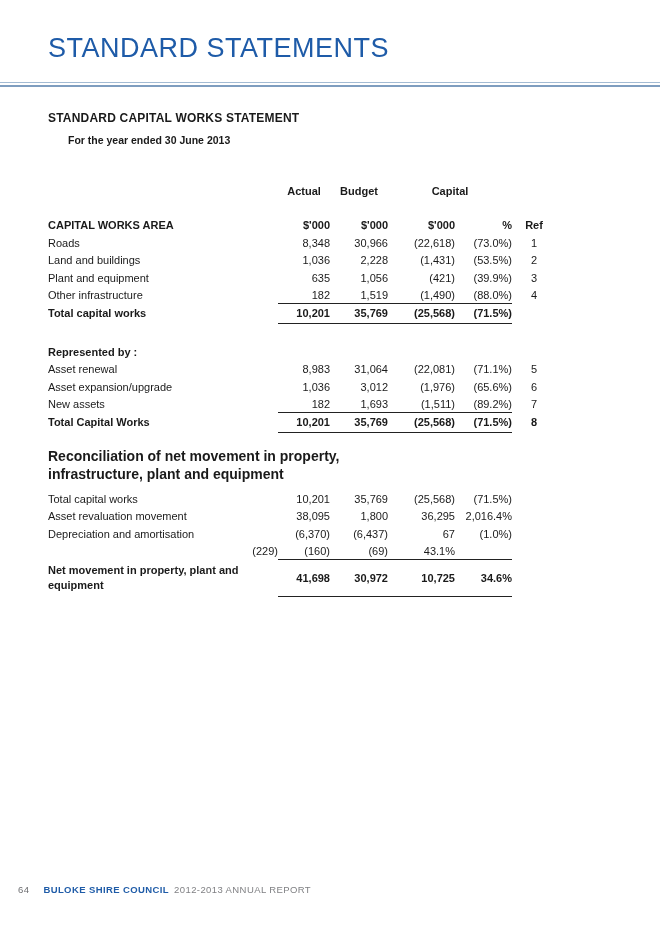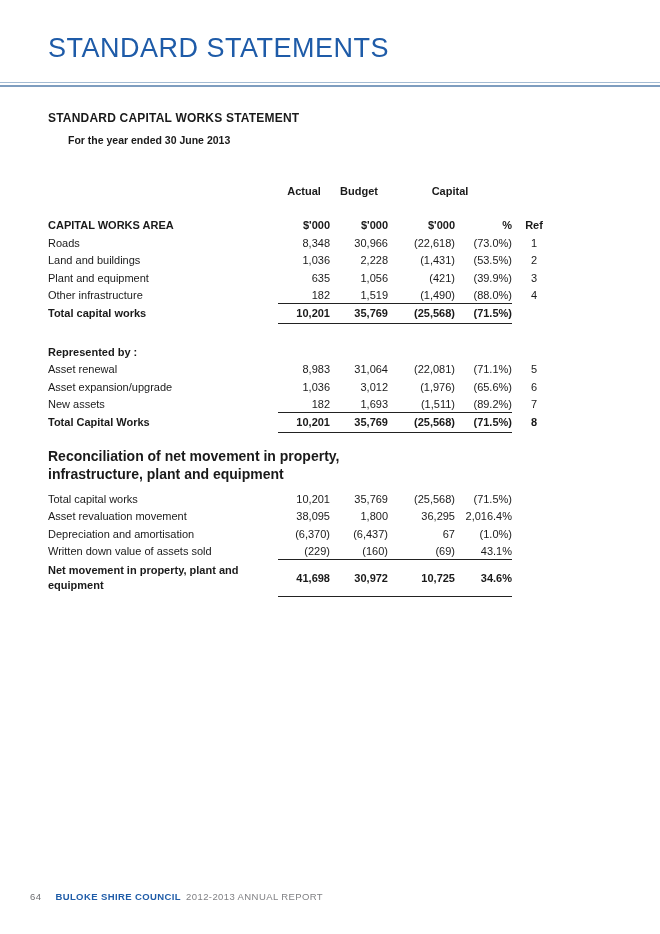--- a/index.html
+++ b/index.html
@@ -79,27 +79,26 @@
 
   .total2 { height: 38px; align-items: stretch; font-weight: 700; }
   .total2 .c { display: flex; align-items: center; }
   .total2 .num { justify-content: flex-end; border-top: 1.5px solid #222; border-bottom: 1.5px solid #222; }
   .total2 .lbl { flex-direction: column; align-items: flex-start; justify-content: center; }
   .total2 .lbl span { display: block; line-height: 15px; }
 
   
   .footer {
     position: absolute;
-    left: 30px;
+    left: 18px;
     top: 884px;
     font-size: 9.5px;
     letter-spacing: 0.4px;
     color: #77787b;
     white-space: nowrap;
-    margin-top: 7px;
   }
   .footer .pageno { color: #6d6e71; margin-right: 14px; }
   .footer .council { color: #1f5ca8; font-weight: 700; margin-right: 5px; }
   .footer .report { color: #808184; }
 </style>
 </head>
 <body>
 
 <div class="page">
 
@@ -241,21 +240,20 @@
       </div>
       <div class="row r17">
         <span class="c lbl">Depreciation and amortisation</span>
         <span class="c num">(6,370)</span>
         <span class="c num">(6,437)</span>
         <span class="c num">67</span>
         <span class="c num">(1.0%)</span>
         <span class="c ref"></span>
       </div>
       <div class="row r17">
-        <span class="c lbl">Written down value of assets sold</span>
         <span class="c num">(229)</span>
         <span class="c num">(160)</span>
         <span class="c num">(69)</span>
         <span class="c num">43.1%</span>
         <span class="c ref"></span>
       </div>
 
       <div class="row total2">
         <span class="c lbl">
           <span>Net movement in property, plant and</span>

